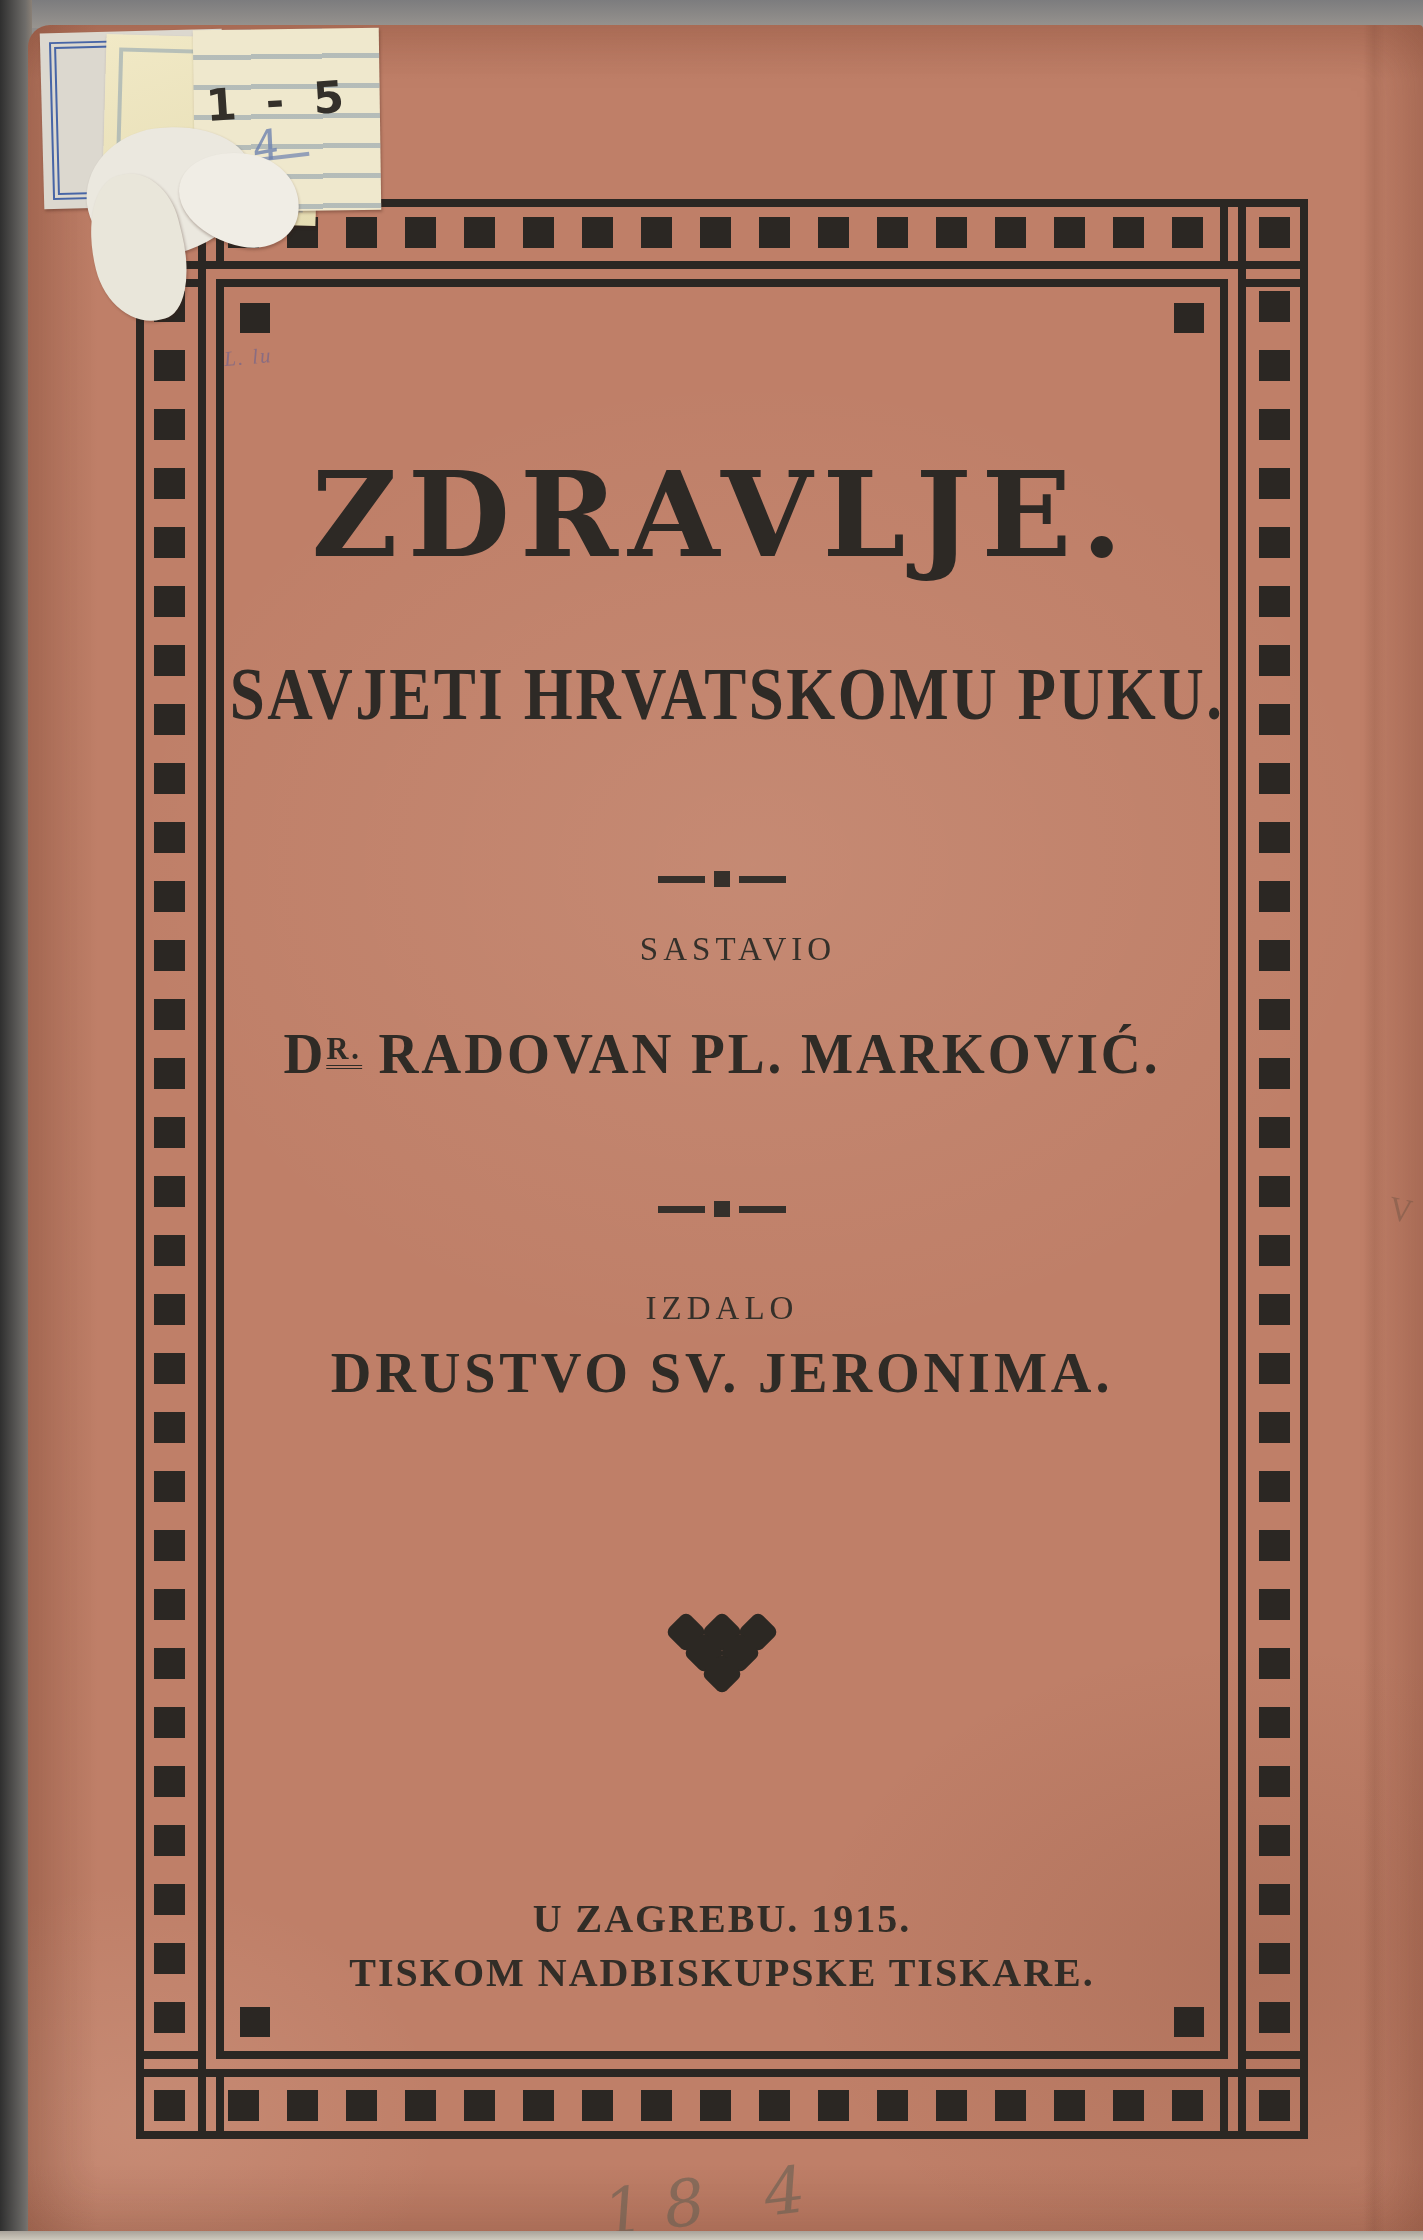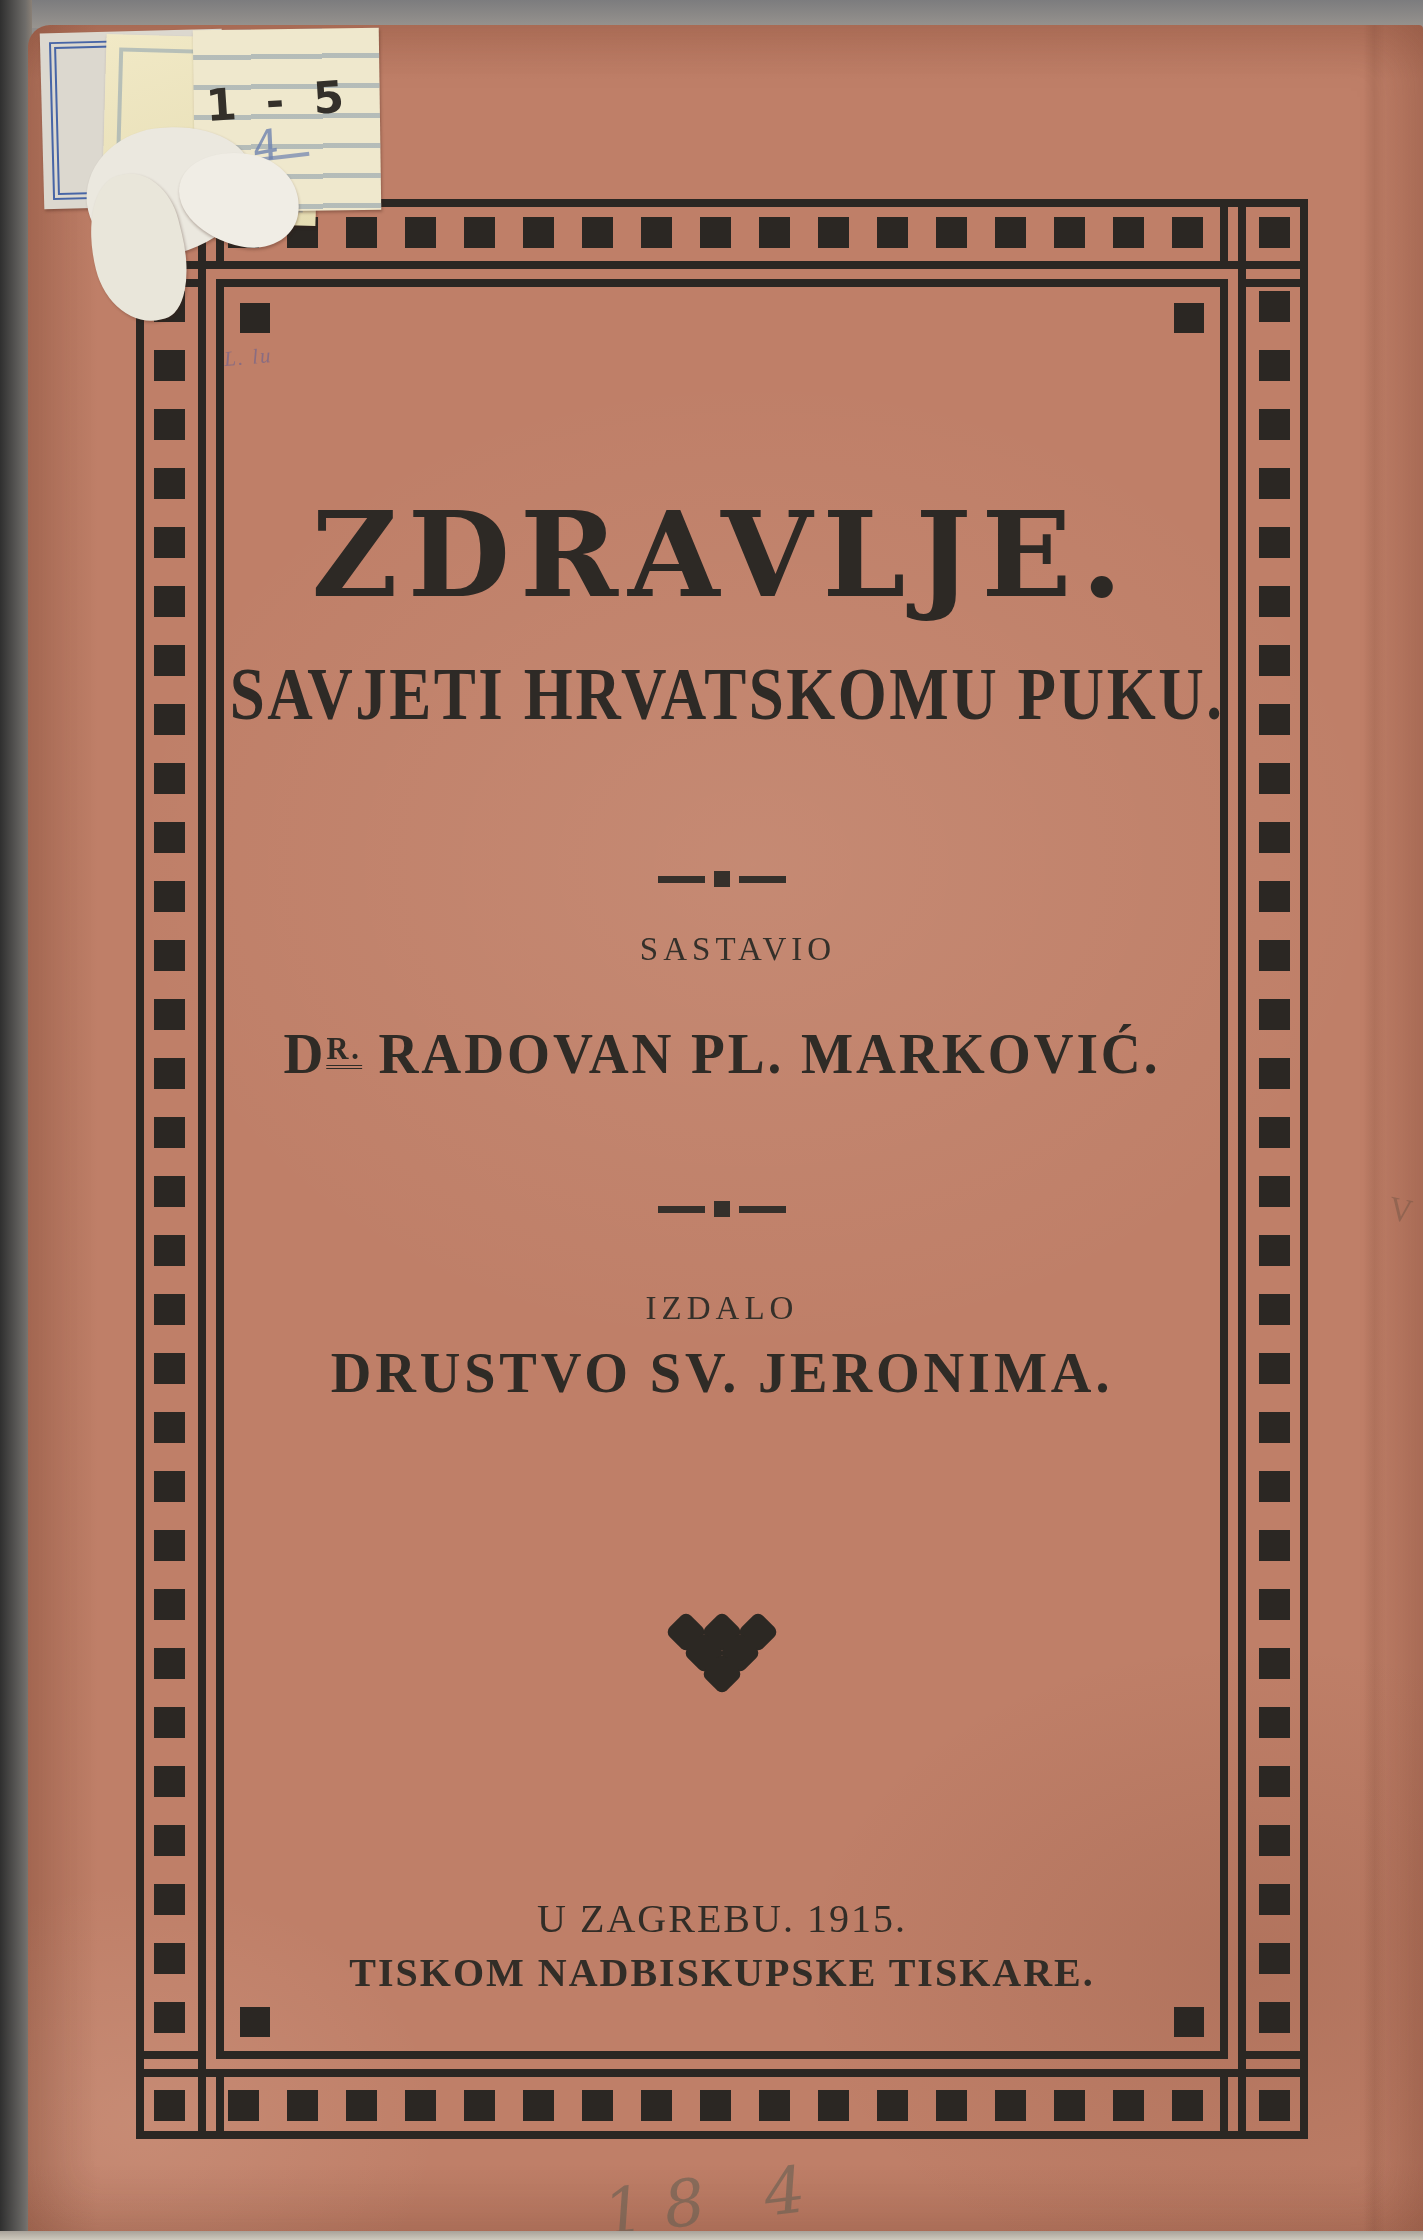--- a/index.html
+++ b/index.html
@@ -54,31 +54,31 @@
   .csq{position:absolute;width:31px;height:31px;background:var(--ink);}
   .csq.tl{left:10px;top:10px;} .csq.tr{right:10px;top:10px;}
   .csq.bl{left:10px;bottom:10px;} .csq.br{right:10px;bottom:10px;}
   .isq{position:absolute;width:30px;height:30px;background:var(--ink);}
   .isq.tl{left:96px;top:96px;} .isq.tr{right:96px;top:96px;}
   .isq.bl{left:96px;bottom:94px;} .isq.br{right:96px;bottom:94px;}
   
   .content{position:absolute;left:108px;top:174px;width:1172px;height:1940px;color:var(--ink);}
   .tline{position:absolute;left:0;right:0;text-align:center;white-space:nowrap;}
   .title{top:246px;font-family:"DejaVu Serif","Liberation Serif",serif;
-    font-size:118px;font-weight:700;letter-spacing:10px;color:#2d2925;margin-top:40px;}
+    font-size:118px;font-weight:700;letter-spacing:10px;color:#2d2925;}
   .subtitle{top:452px;font-size:75px;font-weight:700;letter-spacing:3px;
     transform:scaleX(.84);color:#2e2a26;}
   .small-label{font-size:33px;font-weight:400;letter-spacing:5px;color:#35302a;}
   .byline{top:732px;padding-left:32px;}
   .author{top:822px;font-size:57px;font-weight:700;letter-spacing:3px;transform:scaleX(.97);color:#2f2b26;}
   .sup{display:inline-block;font-size:.55em;vertical-align:.45em;
     border-bottom:4px double currentColor;padding-bottom:1px;line-height:1;}
   .pub-label{top:1075px;margin-top:16px;}
   .publisher{top:1140px;font-size:58px;font-weight:700;letter-spacing:4px;transform:scaleX(.97);color:#2f2b26;}
-  .place{top:1696px;font-size:40px;font-weight:400;letter-spacing:2px;color:#322d27;}
+  .place{top:1696px;font-size:40px;font-weight:700;letter-spacing:2px;color:#322d27;}
   .printer{top:1750px;font-size:40px;font-weight:700;letter-spacing:2px;color:#322d27;}
   
   .divider{position:absolute;left:0;right:0;display:flex;justify-content:center;align-items:center;gap:9px;}
   .div1{top:672px;} .div2{top:1002px;}
   .dash{width:47px;height:7px;background:#35302b;}
   .ddot{width:16px;height:16px;background:#35302b;}
   
   .cluster{position:absolute;left:0;right:0;top:1418px;display:flex;flex-direction:column;align-items:center;}
   .drow{display:flex;}
   .drow+.drow{margin-top:-9px;}

